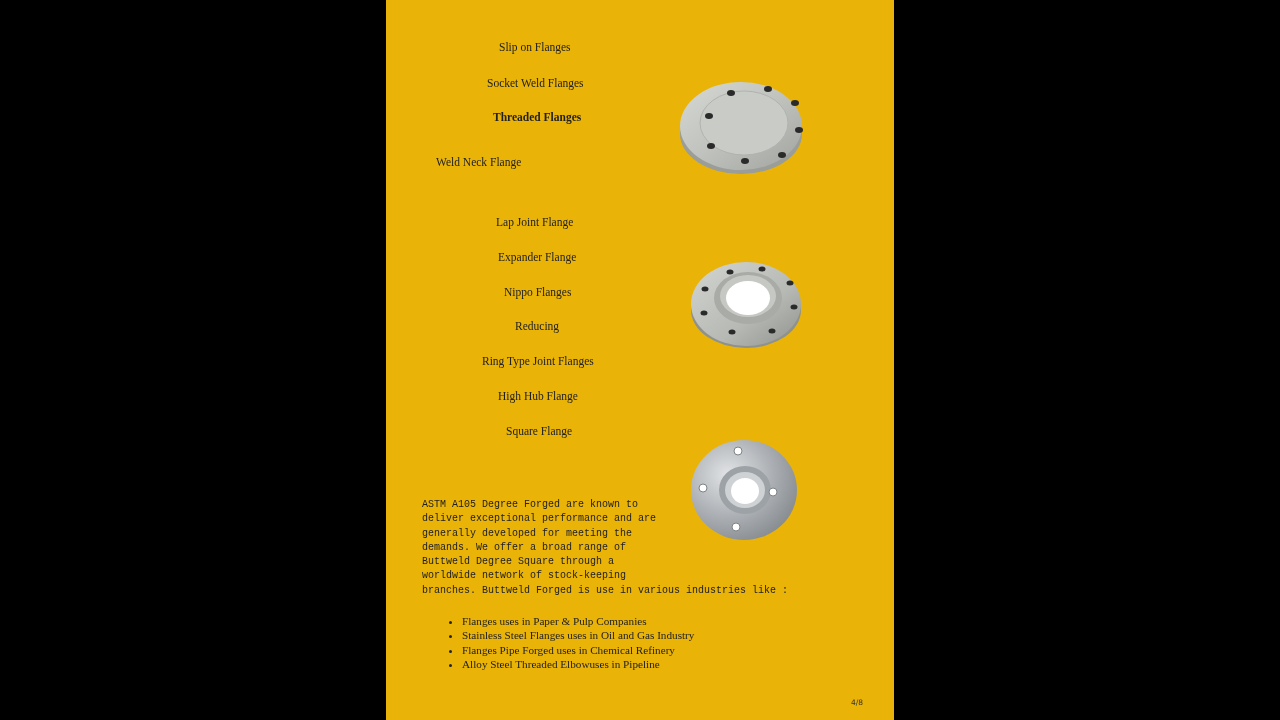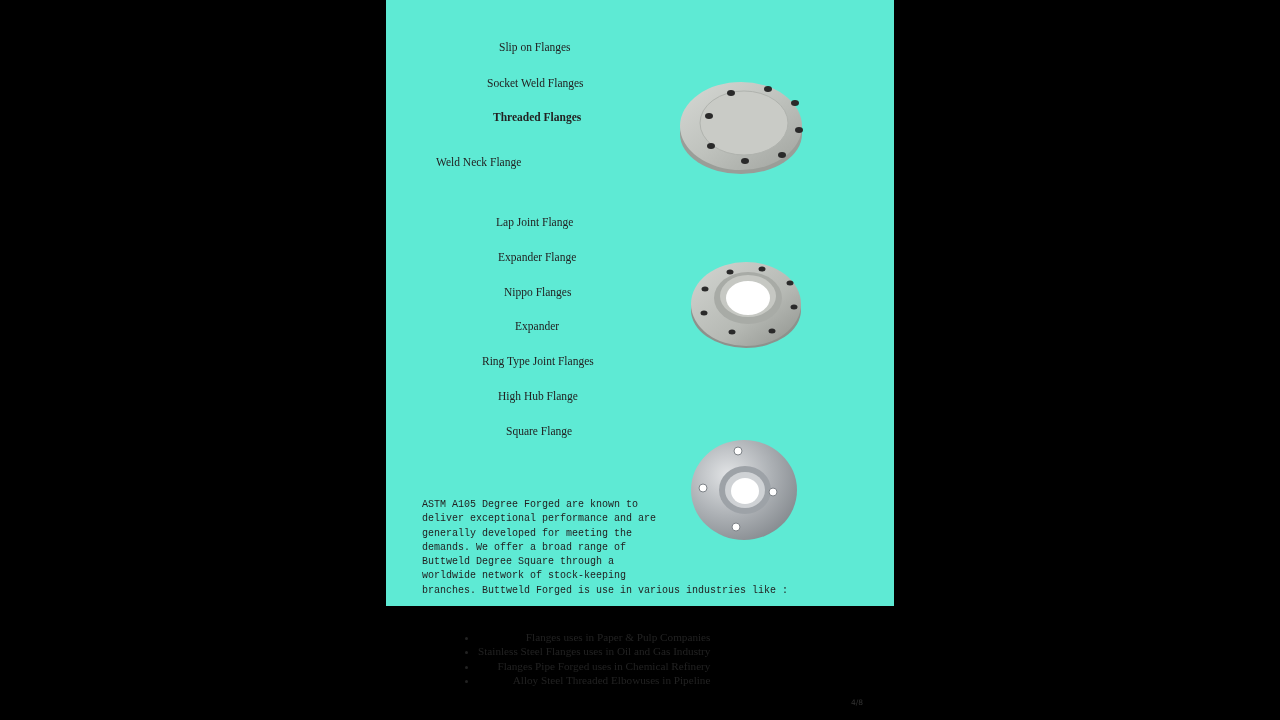--- a/index.html
+++ b/index.html
@@ -1,34 +1,34 @@
 <!DOCTYPE html>
 <html><head>
 <meta charset="utf-8">
 <style>
   html, body { margin: 0; padding: 0; }
   body {
     width: 1280px; height: 720px; background: #000; position: relative; overflow: hidden;
     font-family: "DejaVu Serif", "Liberation Serif", serif;
   }
   .page {
-    position: absolute; left: 386px; top: 0; width: 508px; height: 606px; background: #5eead4;
+    position: absolute; left: 386px; top: 0; width: 508px; height: 720px; background: #eab308;
   }
   .t {
     position: absolute; font-size: 10.5px; color: #222; white-space: nowrap;
     font-family: "Liberation Serif", "DejaVu Serif", serif; font-size: 11.5px;
   }
   .para {
     position: absolute; left: 36px; top: 498px; width: 290px;
     font-family: Liberation Mono, monospace; font-size: 10px; line-height: 14.3px; color: #222;
   }
   .para .line { display: block; white-space: nowrap; }
   .uses {
-    position: absolute; left: 58px; top: 614px; margin: 16px; padding: 0 0 0 18px;
-    font-family: "Liberation Serif", "DejaVu Serif", serif; font-size: 11.2px; line-height: 14.3px; color: #222; text-align: right;
+    position: absolute; left: 58px; top: 614px; margin: 0; padding: 0 0 0 18px;
+    font-family: "Liberation Serif", "DejaVu Serif", serif; font-size: 11.2px; line-height: 14.3px; color: #222;
   }
   .uses li { white-space: nowrap; }
   .pageno {
     position: absolute; left: 465px; top: 698px; font-family: "DejaVu Sans", sans-serif;
     font-size: 7.5px; color: #333; text-align: right;
   }
   .img { position: absolute; }
 </style>
 </head>
 <body>
@@ -36,21 +36,21 @@
 <div class="page">
 
   <span class="t" style="left:113px; top:41px;">Slip on Flanges</span>
   <span class="t" style="left:101px; top:77px;">Socket Weld Flanges</span>
   <span class="t" style="left:107px; top:111px;font-weight:bold;">Threaded Flanges</span>
   <span class="t" style="left:50px; top:156px;">Weld Neck Flange</span>
 
   <span class="t" style="left:110px; top:216px;">Lap Joint Flange</span>
   <span class="t" style="left:112px; top:251px;">Expander Flange</span>
   <span class="t" style="left:118px; top:286px;">Nippo Flanges</span>
-  <span class="t" style="left:129px; top:320px;">Expander</span>
+  <span class="t" style="left:129px; top:320px;">Reducing</span>
   <span class="t" style="left:96px; top:355px;">Ring Type Joint Flanges</span>
   <span class="t" style="left:112px; top:390px;">High Hub Flange</span>
   <span class="t" style="left:120px; top:425px;">Square Flange</span>
 
   <svg class="img" style="left:292px; top:78px;" width="126" height="100" viewBox="0 0 126 100">
     <defs>
       <linearGradient id="g1" x1="0" y1="0" x2="1" y2="1">
         <stop offset="0" stop-color="#d6d8d4"></stop>
         <stop offset="0.5" stop-color="#bfc2bd"></stop>
         <stop offset="1" stop-color="#a0a39e"></stop>

